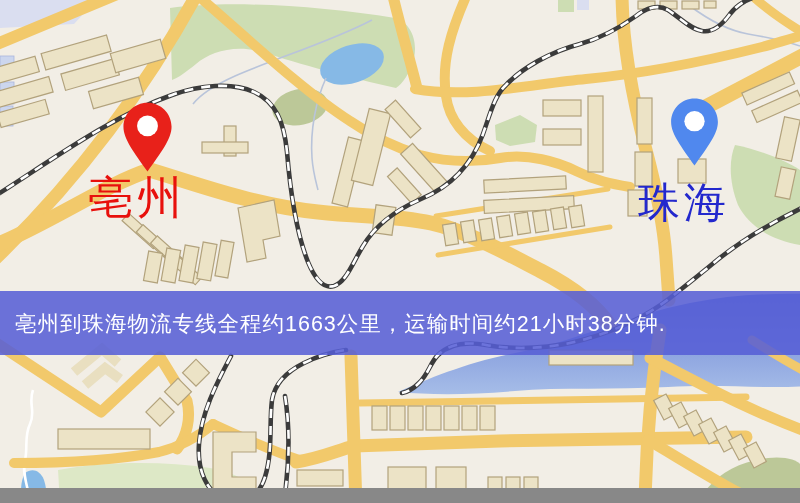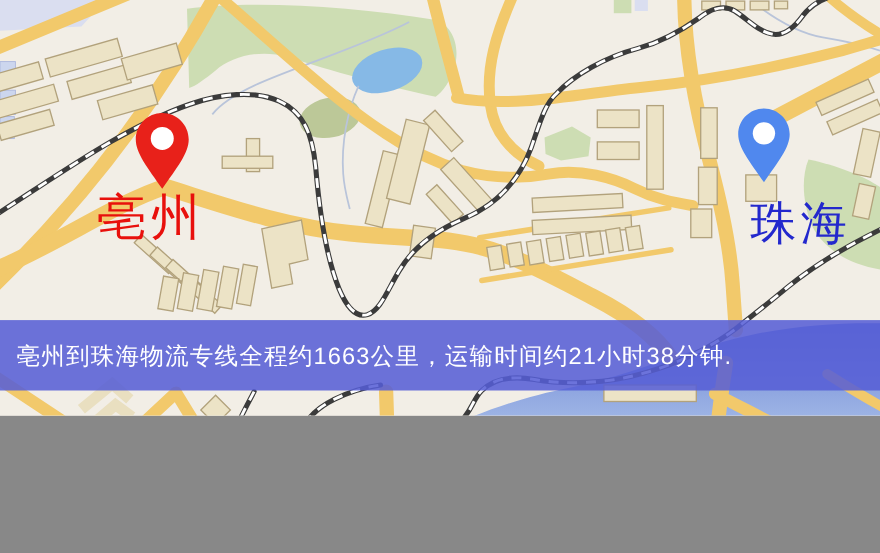--- a/index.html
+++ b/index.html
@@ -1,17 +1,17 @@
 <!DOCTYPE html>
 <html style="--map-bg: #f2eee6; --road-color: #f2c96b; --building-fill: #ece3c6; --building-edge: #b2a27c; --green-color: #cdddb3; --water-color: #86b9e6; --rail-color: #3b3b3b; --banner-bg: #565ed6; --banner-text-color: #ffffff; --origin-pin-color: #e8211a; --origin-label-color: #e8100c; --destination-pin-color: #5088ee; --destination-label-color: #2328cd;"><head>
 <meta charset="utf-8">
 <style>
   html,body{margin:0;padding:0;background:#888;}
   .stage{
-    position:relative;width:800px;height:378px;overflow:hidden;
+    position:relative;width:800px;height:488px;overflow:hidden;
     background:var(--map-bg,#f2eee6);
     font-family:"Liberation Sans", sans-serif;
   }
   .map-svg{position:absolute;left:0;top:0;width:800px;height:503px;display:block;}
   .road{fill:none;stroke:var(--road-color,#f2c96b);stroke-linecap:round;stroke-linejoin:round;}
   .rail-base{fill:none;stroke:var(--rail-color,#3b3b3b);stroke-width:4.6;stroke-linecap:round;}
   .rail-dash{fill:none;stroke:#ffffff;stroke-width:2.6;stroke-dasharray:9 8;stroke-linecap:butt;}
   .bldg{fill:var(--building-fill,#ece3c6);stroke:var(--building-edge,#b2a27c);stroke-width:1.2;}
   .green{fill:var(--green-color,#cdddb3);stroke:none;}
   .green2{fill:#bcc898;stroke:none;}
@@ -23,21 +23,21 @@
   .wpath{fill:none;stroke:#ffffff;stroke-width:2.6;}
   .chev{fill:none;stroke:#e9dfc0;stroke-width:10;stroke-linejoin:miter;}
 
   .pin{position:absolute;}
   .pin svg{display:block;width:100%;height:100%;}
   .pin-origin{left:119px;top:101px;width:57px;height:73px;}
   .pin-dest{left:667px;top:97px;width:55px;height:71px;}
   .map-label{position:absolute;font-weight:500;line-height:1;letter-spacing:4px;
     font-family:"Liberation Sans", sans-serif;white-space:nowrap;}
   .origin-label{left:88px;top:175px;font-size:45px;color:var(--origin-label-color,#e8100c);}
-  .dest-label{left:638px;top:182px;font-size:42px;color:var(--destination-label-color,#2328cd);margin-left:44px;}
+  .dest-label{left:638px;top:182px;font-size:42px;color:var(--destination-label-color,#2328cd);}
 
   .banner{position:absolute;left:0;top:291px;width:800px;height:64px;}
   .banner-bg{position:absolute;inset:0;background:var(--banner-bg,#565ed6);opacity:0.87;}
   .banner-text{position:absolute;inset:0;display:flex;align-items:center;
     padding-left:15px;color:var(--banner-text-color,#ffffff);font-size:21.5px;
     letter-spacing:1px;}
 </style>
 </head>
 <body>
 

